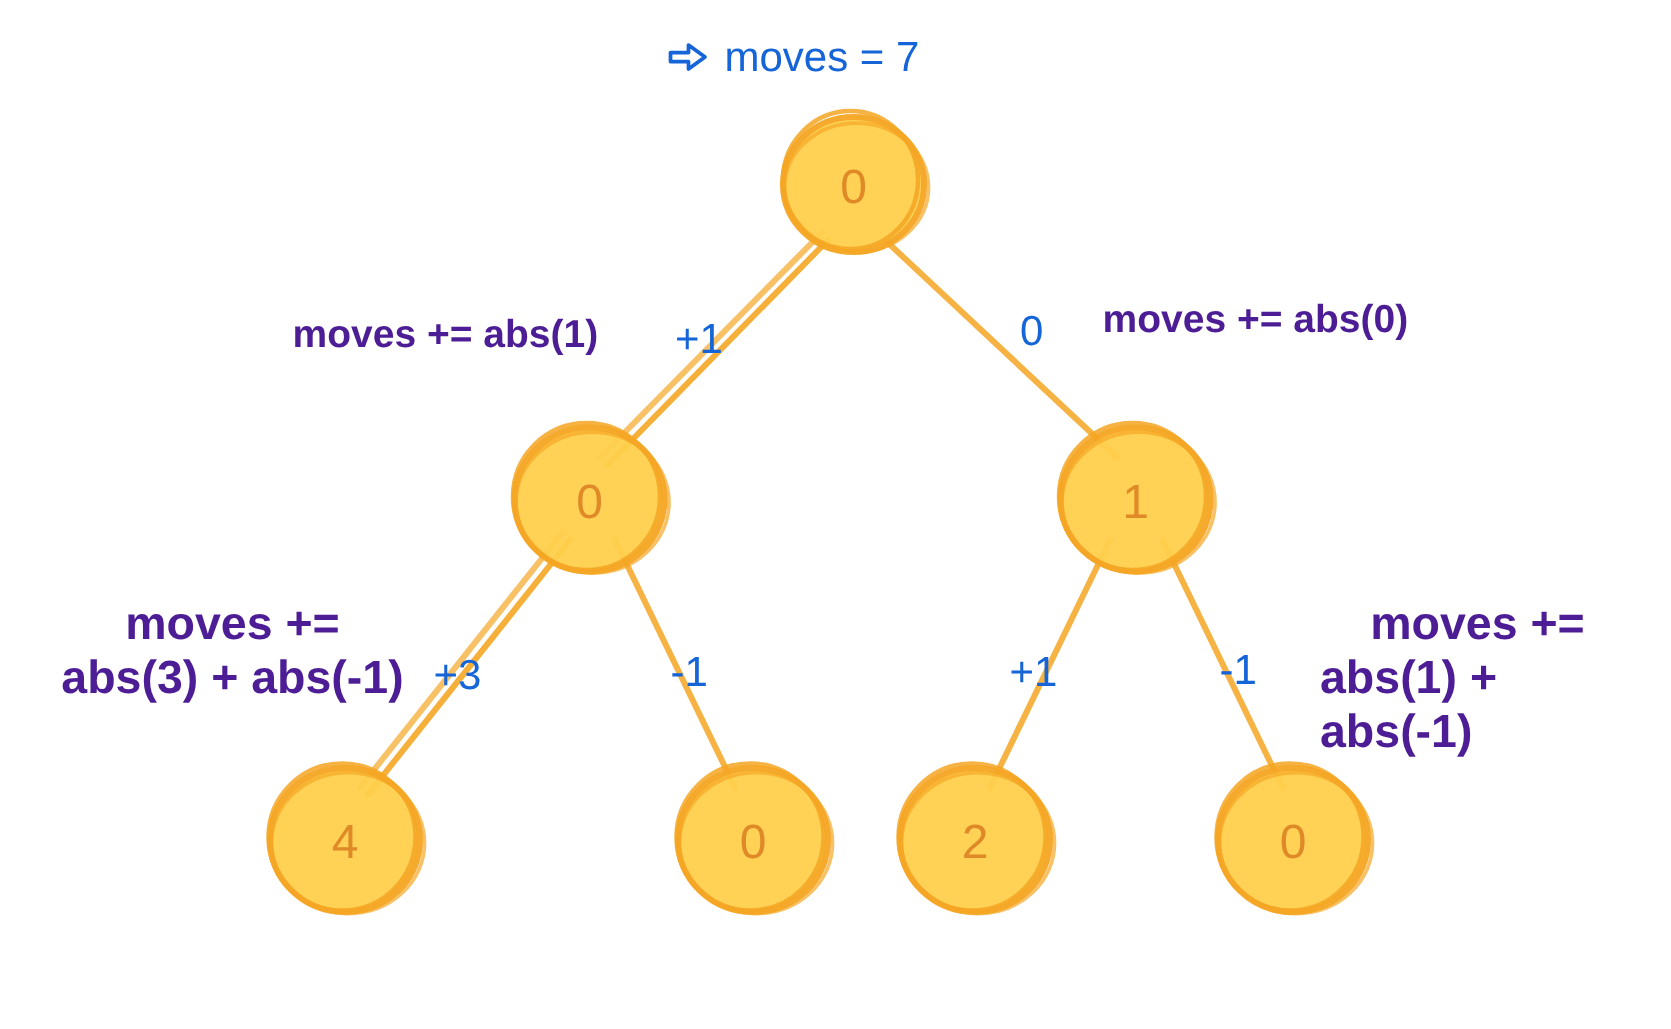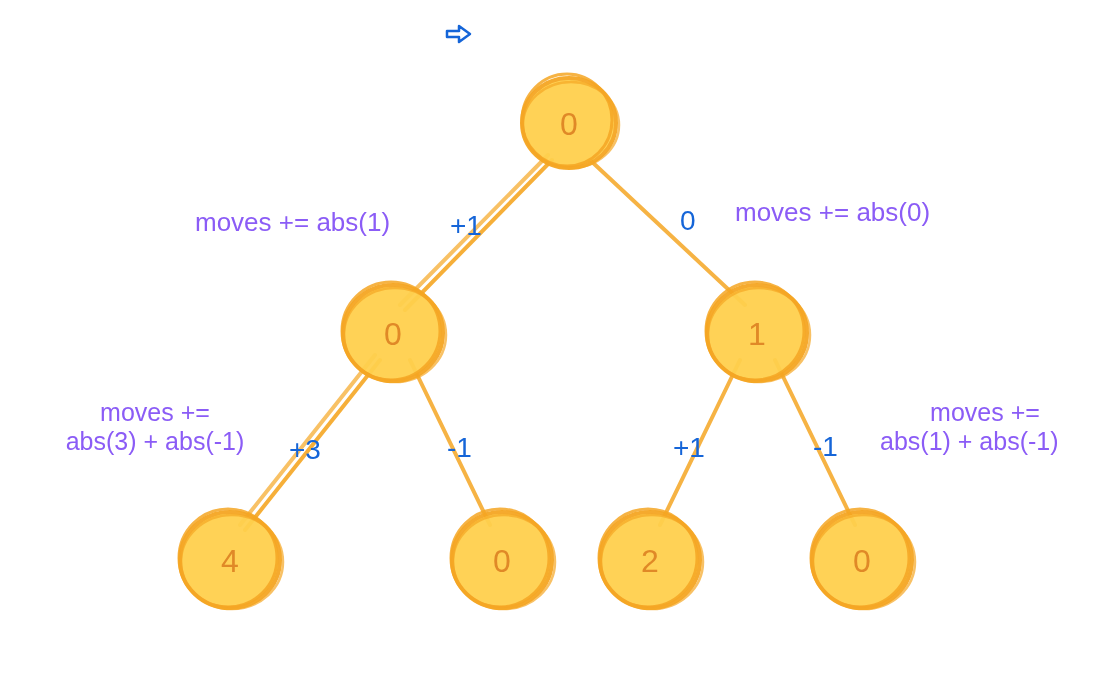--- a/index.html
+++ b/index.html
@@ -16,26 +16,26 @@
     }
     .svg-container {
       position: absolute;
       top: 0;
       left: 0;
       width: 1114px;
       height: 686px;
     }
     .label {
       position: absolute;
-      color: #8b5cf6;
+      color: #4c1d95;
       font-size: 26px;
-      font-weight: 400;
+      font-weight: 700;
     }
     .label-small {
-      font-size: 25px;
+      font-size: 31px;
     }
     .edge-label {
       color: #1565d8;
       font-size: 28px;
       font-weight: 400;
       position: absolute;
     }
     .title-row {
       position: absolute;
       display: flex;
@@ -129,20 +129,21 @@
     </g>
   </g>
 </svg>
 
 <div class="title-row" style="left:445px; top:22px;">
   <span class="arrow-icon" style="font-size:30px; color:#1565d8;">
     <svg width="28" height="24" viewBox="0 0 28 24">
       <path d="M2 9 L14 9 L14 4 L25 12 L14 20 L14 15 L2 15 Z" fill="none" stroke="#1565d8" stroke-width="2.5" stroke-linejoin="round"></path>
     </svg>
   </span>
+  <span>moves = 7</span>
 </div>
 
 <div class="edge-label" style="left:450px; top:210px;">+1</div>
 <div class="edge-label" style="left:680px; top:205px;">0</div>
 <div class="edge-label" style="left:289px; top:434px;">+3</div>
 <div class="edge-label" style="left:447px; top:432px;">-1</div>
 <div class="edge-label" style="left:673px; top:432px;">+1</div>
 <div class="edge-label" style="left:813px; top:431px;">-1</div>
 
 <div class="label" style="left:195px; top:207px;">moves += abs(1)</div>

